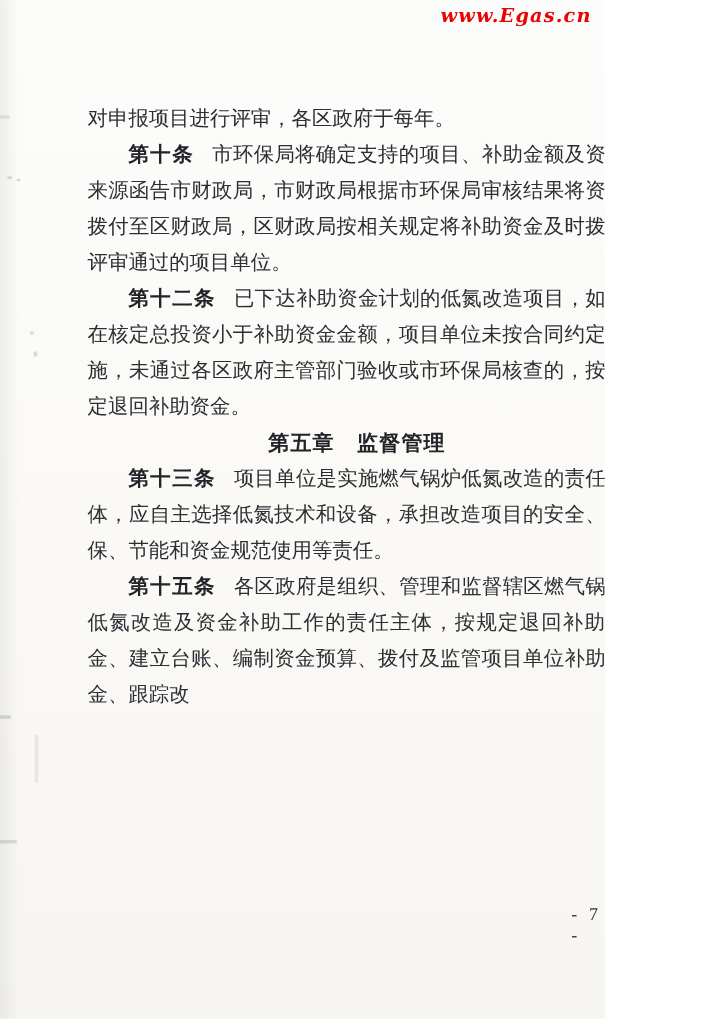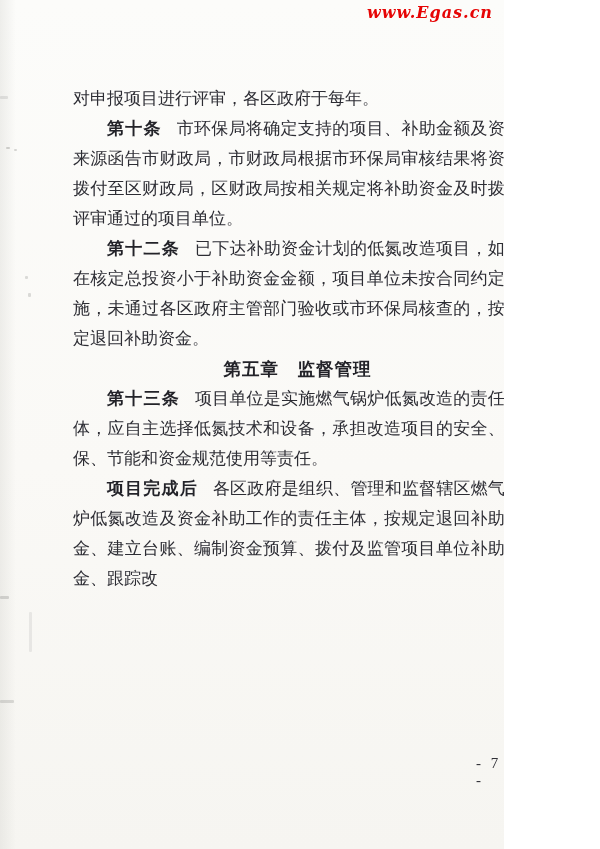--- a/index.html
+++ b/index.html
@@ -91,21 +91,21 @@
     <p class="article"><span class="article-label">第十条</span><span>市环保局将确定支持的项目、补助金额及资金来源函告市财政局，市财政局根据市环保局审核结果将资金拨付至区财政局，区财政局按相关规定将补助资金及时拨付评审通过的项目单位。</span></p>
 
 
     <p class="article"><span class="article-label">第十二条</span><span>已下达补助资金计划的低氮改造项目，如存在核定总投资小于补助资金金额，项目单位未按合同约定实施，未通过各区政府主管部门验收或市环保局核查的，按规定退回补助资金。</span></p>
 
 
     <h2 class="chapter-heading">第五章　监督管理</h2>
 
     <p class="article"><span class="article-label">第十三条</span><span>项目单位是实施燃气锅炉低氮改造的责任主体，应自主选择低氮技术和设备，承担改造项目的安全、环保、节能和资金规范使用等责任。</span></p>
 
-    <p class="article"><span class="article-label">项目完成后</span><span>各区政府是组织、管理和监督辖区燃气锅炉低氮改造及资金补助工作的责任主体，按规定退回补助资金、建立台账、编制资金预算、拨付及监管项目单位补助资金、跟踪改</span></p>
+    <p class="article"><span class="article-label">第十五条</span><span>各区政府是组织、管理和监督辖区燃气锅炉低氮改造及资金补助工作的责任主体，按规定退回补助资金、建立台账、编制资金预算、拨付及监管项目单位补助资金、跟踪改</span></p>
 
   </div>
 
   <div class="page-number">- 7 -</div>
 
   <div class="artifact a-edge"></div>
   <div class="artifact a-dot1"></div>
   <div class="artifact a-dot2"></div>
   <div class="artifact a-dot3"></div>
   <div class="artifact a-dot4"></div>

